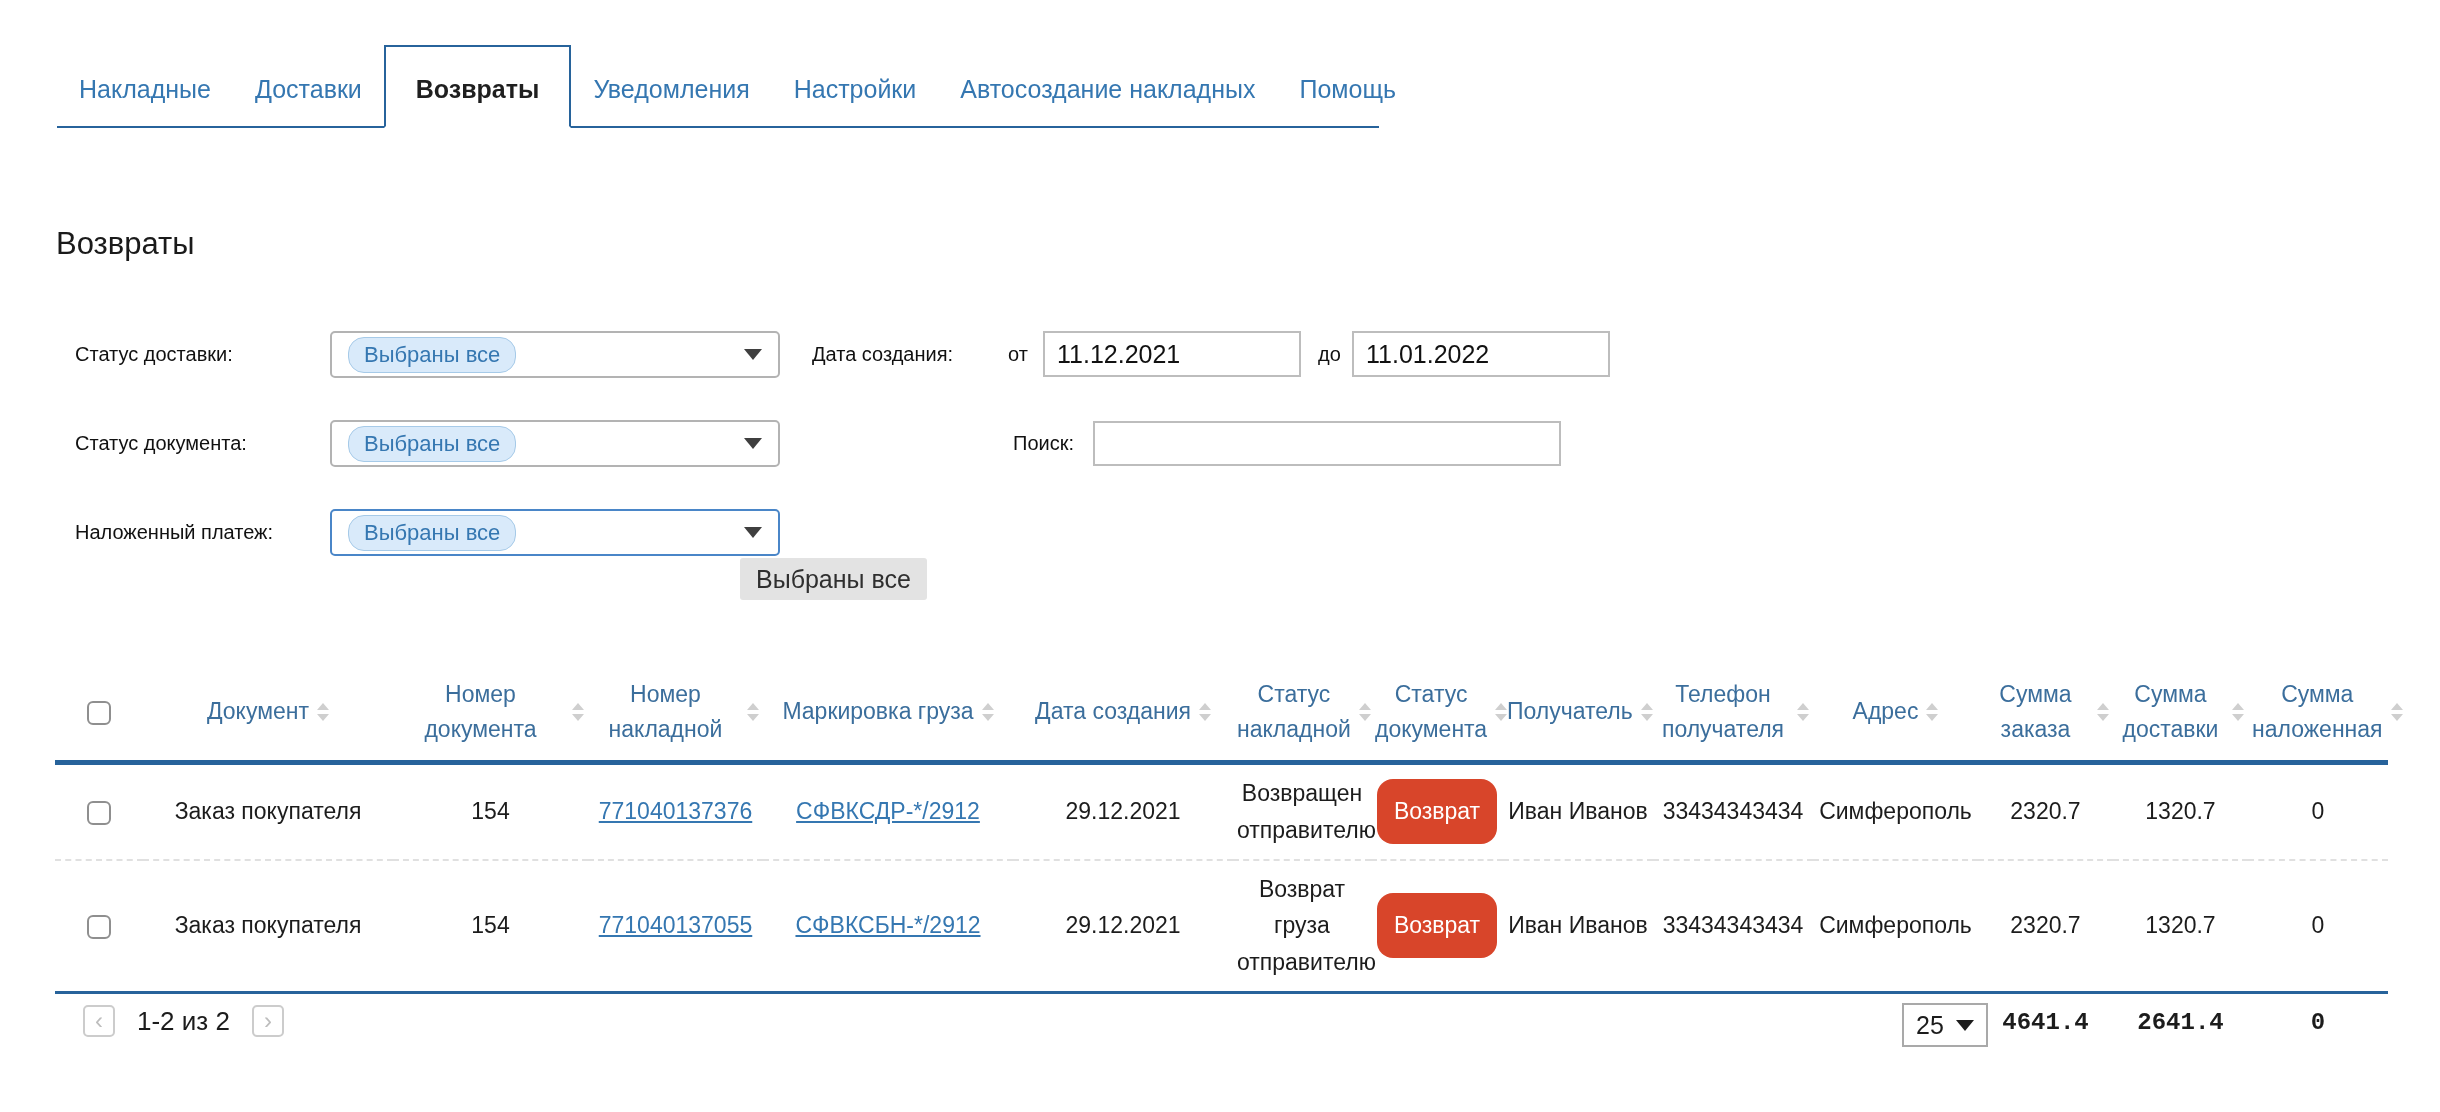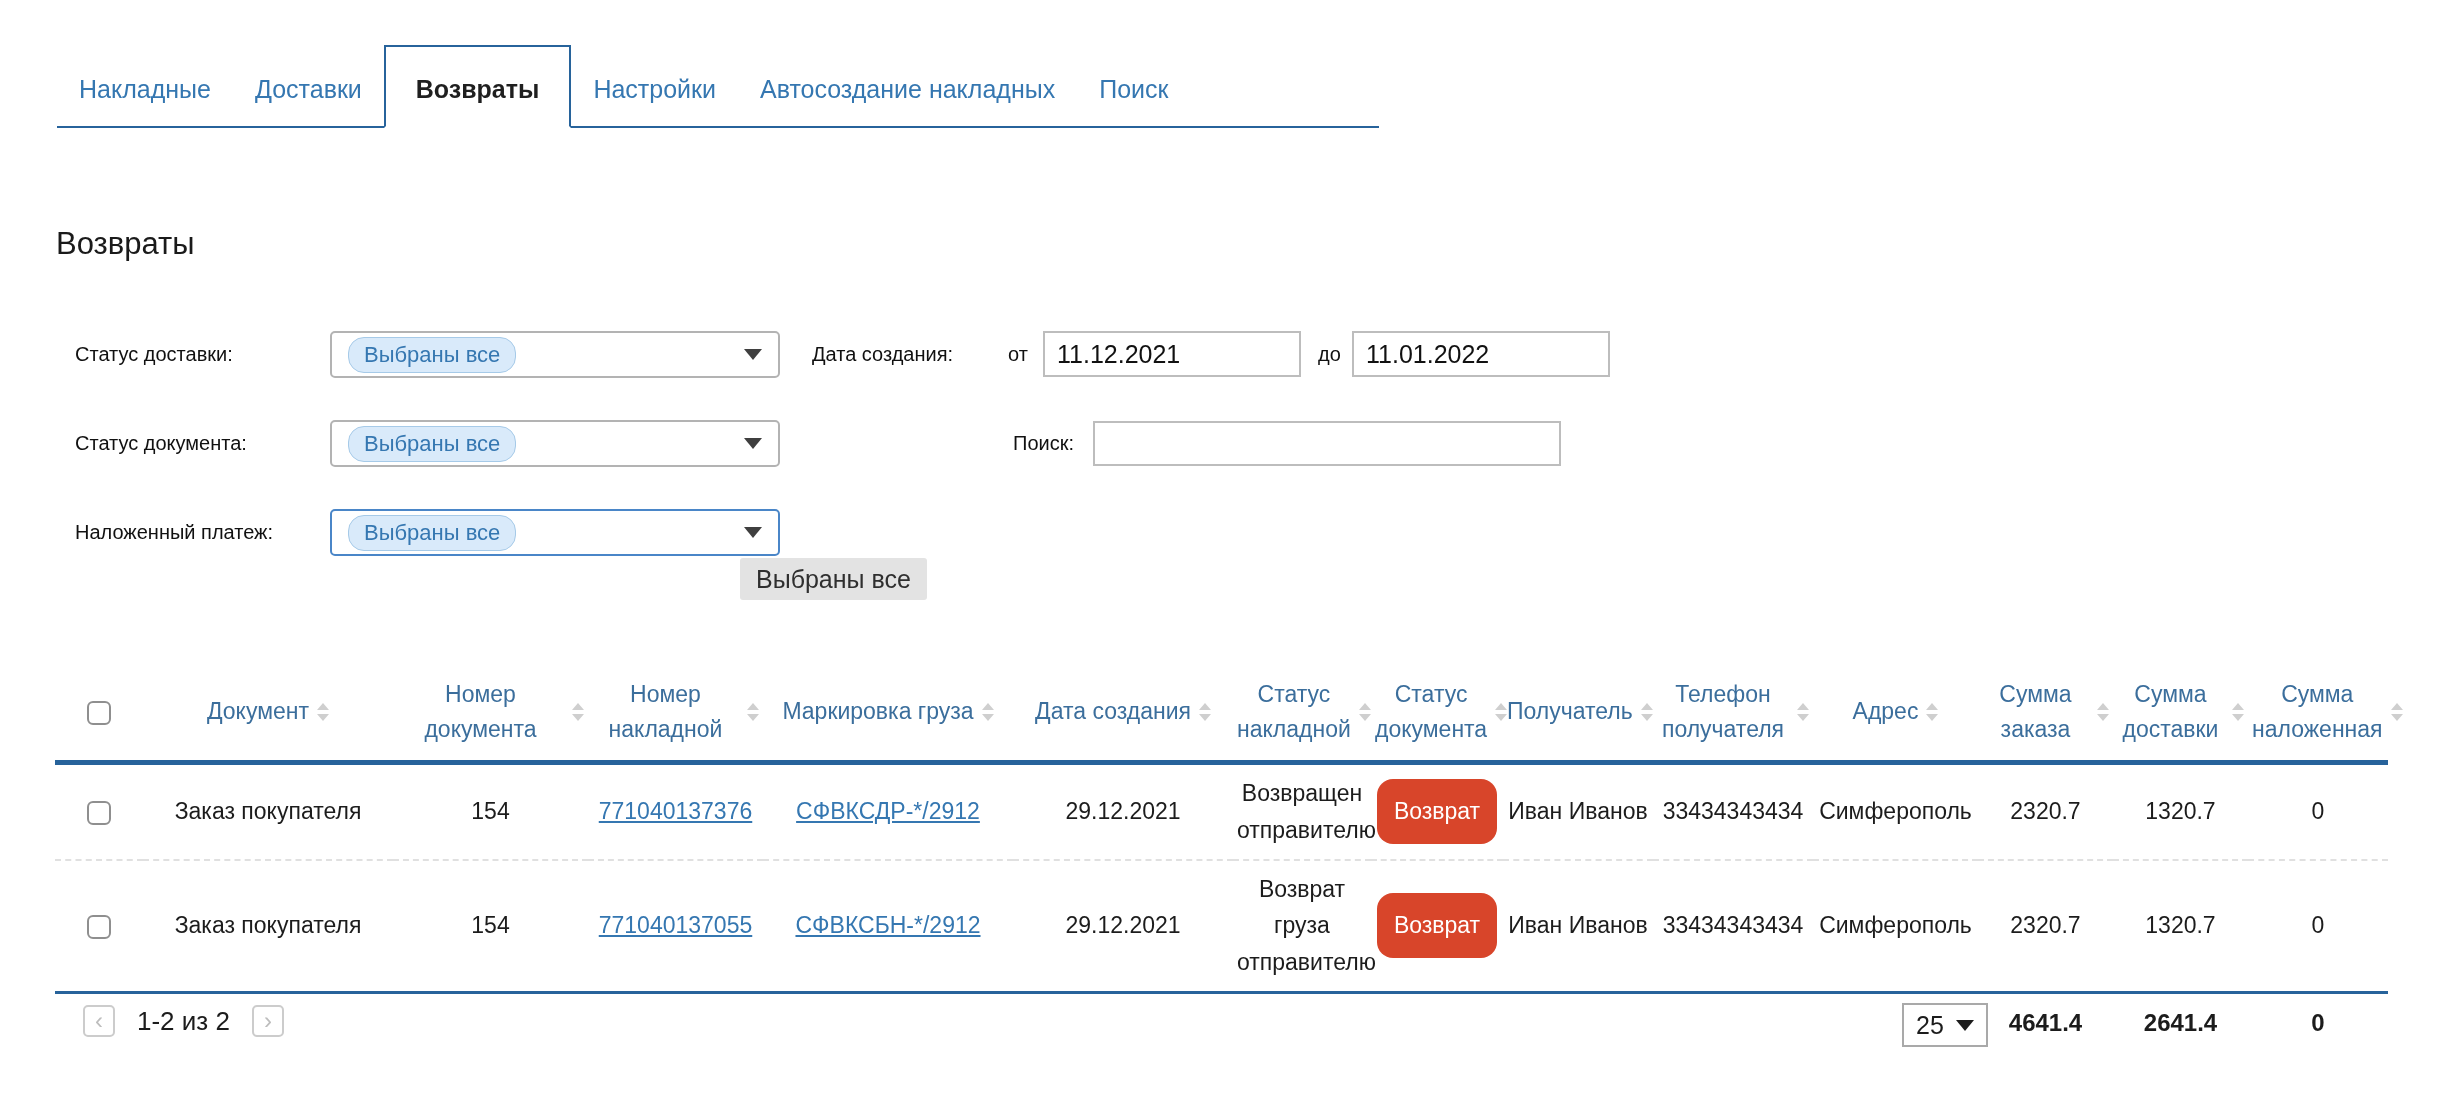--- a/index.html
+++ b/index.html
@@ -53,21 +53,21 @@
 
   
   .grid { position:absolute; left:55px; top:663px; width:2333px; border-collapse:collapse; table-layout:fixed; }
   .grid th {
     font-weight:400; color:#3b6e9c; font-size:23px; vertical-align:middle; text-align:center;
     padding:14px 4px; border-bottom:5px solid #27639b; height:92px; line-height:1.5; cursor:pointer;
   }
   .grid td { text-align:center; font-size:23px; color:#1c1c1c; padding:10px 4px; height:85px; line-height:1.6; }
   .grid tr.row1 td { border-bottom:2px dashed #e0e0e0; }
   .grid tr.row2 td { border-bottom:3px solid #27639b; }
-  .grid tr.totals td { font-weight:700; font-size:24px; height:50px; border-bottom:none; }
+  .grid tr.totals td { font-weight:700; font-size:24px; height:50px; border-bottom:none;font-family:Liberation Mono, monospace; }
   .th-inner { display:inline-flex; align-items:center; justify-content:center; }
   .sort-icon { display:inline-flex; flex-direction:column; gap:4px; margin-left:8px; }
   .sort-icon .up {
     width:0; height:0; border-left:6px solid transparent; border-right:6px solid transparent;
     border-bottom:7px solid #cfcfcf;
   }
   .sort-icon .down {
     width:0; height:0; border-left:6px solid transparent; border-right:6px solid transparent;
     border-top:7px solid #cfcfcf;
   }
@@ -97,23 +97,24 @@
 </style>
 </head>
 <body>
 
 <div id="app">
 
   <div class="tabbar">
     <div class="tab">Накладные</div>
     <div class="tab">Доставки</div>
     <div class="tab active">Возвраты</div>
+    <div class="tab">Уведомления</div>
     <div class="tab">Настройки</div>
     <div class="tab">Автосоздание накладных</div>
-    <div class="tab">Поиск</div>
+    <div class="tab">Помощь</div>
   </div>
 
   <div class="page-title">Возвраты</div>
 
   <div class="flabel" style="left:75px; top:343px;">Статус доставки:</div>
   <div class="dropdown" style="left:330px; top:331px;">
     <span class="chip">Выбраны все</span>
     <span class="caret-down"></span>
   </div>
   <div class="flabel" style="left:812px; top:343px;">Дата создания:</div>

